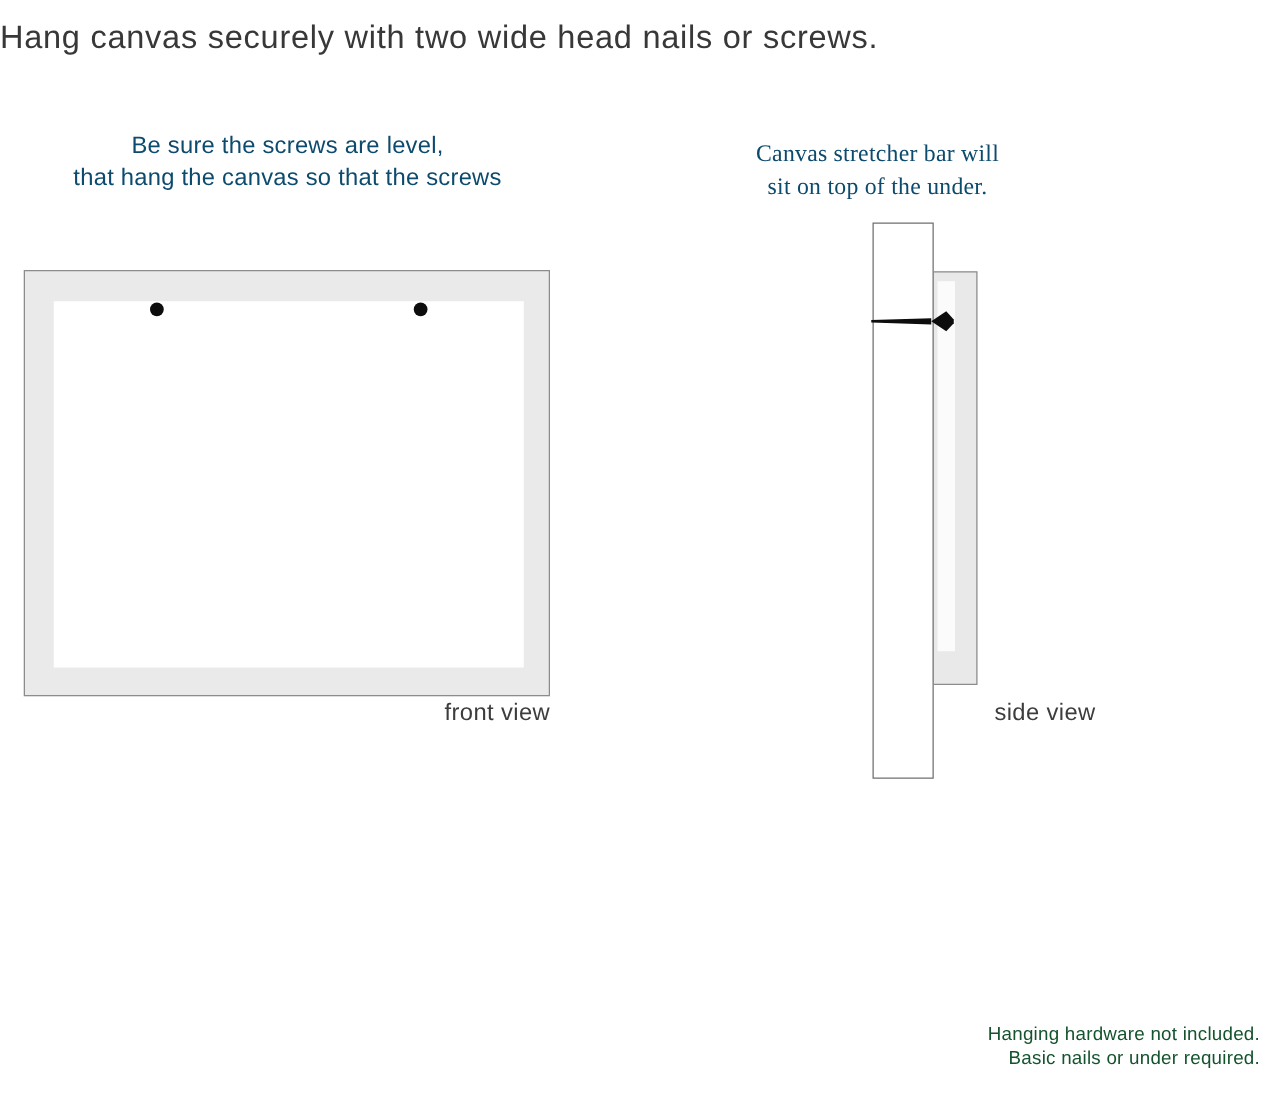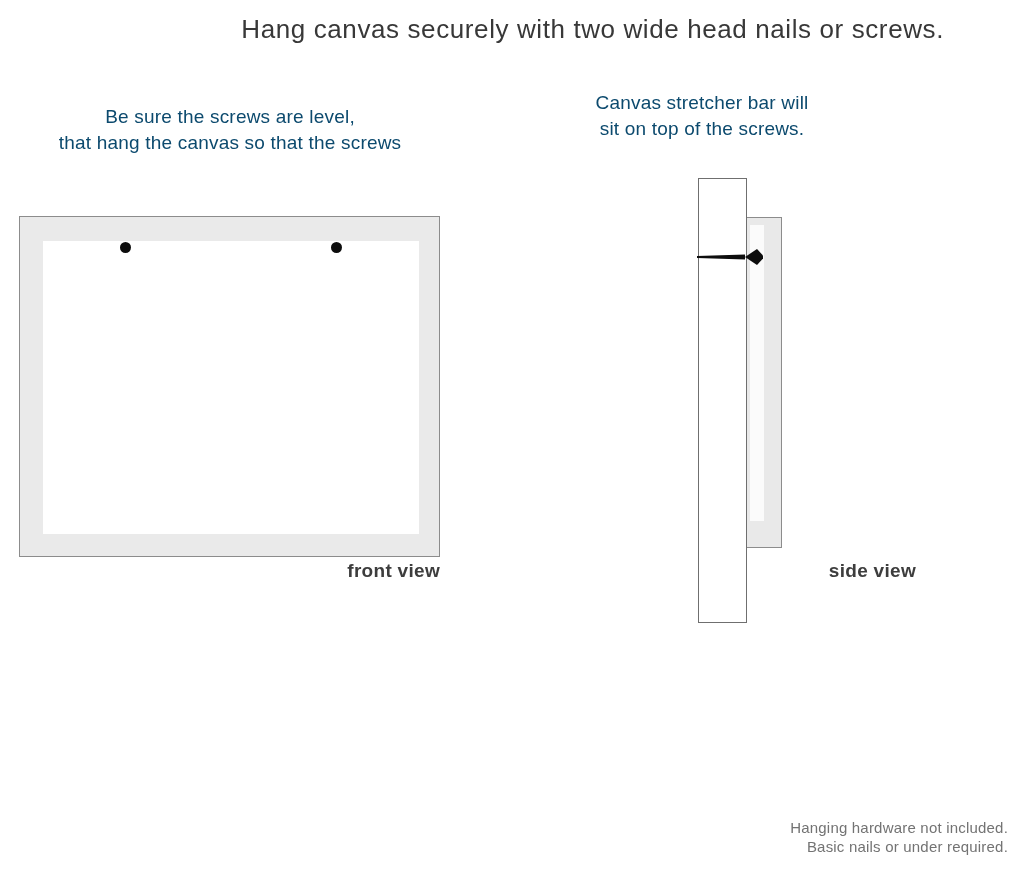--- a/index.html
+++ b/index.html
@@ -14,43 +14,43 @@
     height: 875px;
     background: #ffffff;
     overflow: hidden;
     color: #3d3d3d;
   }
   .title {
     position: absolute;
     left: 0;
     top: 14px;
     width: 932px;
-    text-align: right;
+    text-align: left;
     font-size: 26px;
     letter-spacing: 0.6px;
     color: #383838;
-    margin-left: 12px;
   }
   .instruction {
     position: absolute;
     font-size: 19px;
     line-height: 26px;
     text-align: center;
     letter-spacing: 0.2px;
     color: #0c4a6e;
   }
   .instruction-front {
     left: 20px;
     top: 104px;
     width: 420px;
   }
   .instruction-side {
     left: 552px;
-    top: 90px;
+    top: 111px;
     width: 300px;
+    font-family: Liberation Serif, serif;
   }
   
   .front-frame {
     position: absolute;
     left: 19px;
     top: 216px;
     width: 419px;
     height: 339px;
     background: #eaeaea;
     border: 1px solid #8c8c8c;
@@ -71,33 +71,32 @@
     background: #0d0d0d;
     top: 25px;
   }
   .nail-dot.dot-left  { left: 100px; }
   .nail-dot.dot-right { left: 311px; }
   .view-label {
     position: absolute;
     font-size: 19px;
     letter-spacing: 0.3px;
     color: #3d3d3d;
-    font-weight: bold;
   }
   .label-front {
     left: 240px;
     top: 560px;
     width: 200px;
     text-align: right;
   }
   .label-side {
     left: 756px;
     top: 560px;
     width: 160px;
-    text-align: right;
+    text-align: center;
   }
   
   .side-canvas-edge {
     position: absolute;
     left: 746px;
     top: 217px;
     width: 34px;
     height: 329px;
     background: #e9e9e9;
     border: 1px solid #8c8c8c;
@@ -128,38 +127,38 @@
   }
   .footer {
     position: absolute;
     right: 16px;
     top: 818px;
     width: 400px;
     text-align: right;
     font-size: 15px;
     line-height: 19px;
     letter-spacing: 0.2px;
-    color: #737373;
+    color: #14532d;
   }
 </style>
 </head>
 <body>
 
 <div class="page">
 
   <div class="title">Hang canvas securely with two wide head nails or screws.</div>
 
   <div class="instruction instruction-front">
     <div>Be sure the screws are level,</div>
     <div>that hang the canvas so that the screws</div>
   </div>
 
   <div class="instruction instruction-side">
     <div>Canvas stretcher bar will</div>
-    <div>sit on top of the screws.</div>
+    <div>sit on top of the under.</div>
   </div>
 
   <div class="front-frame">
     <div class="front-inner"></div>
     <div class="nail-dot dot-left"></div>
     <div class="nail-dot dot-right"></div>
   </div>
 
   <div class="view-label label-front">front view</div>
 

